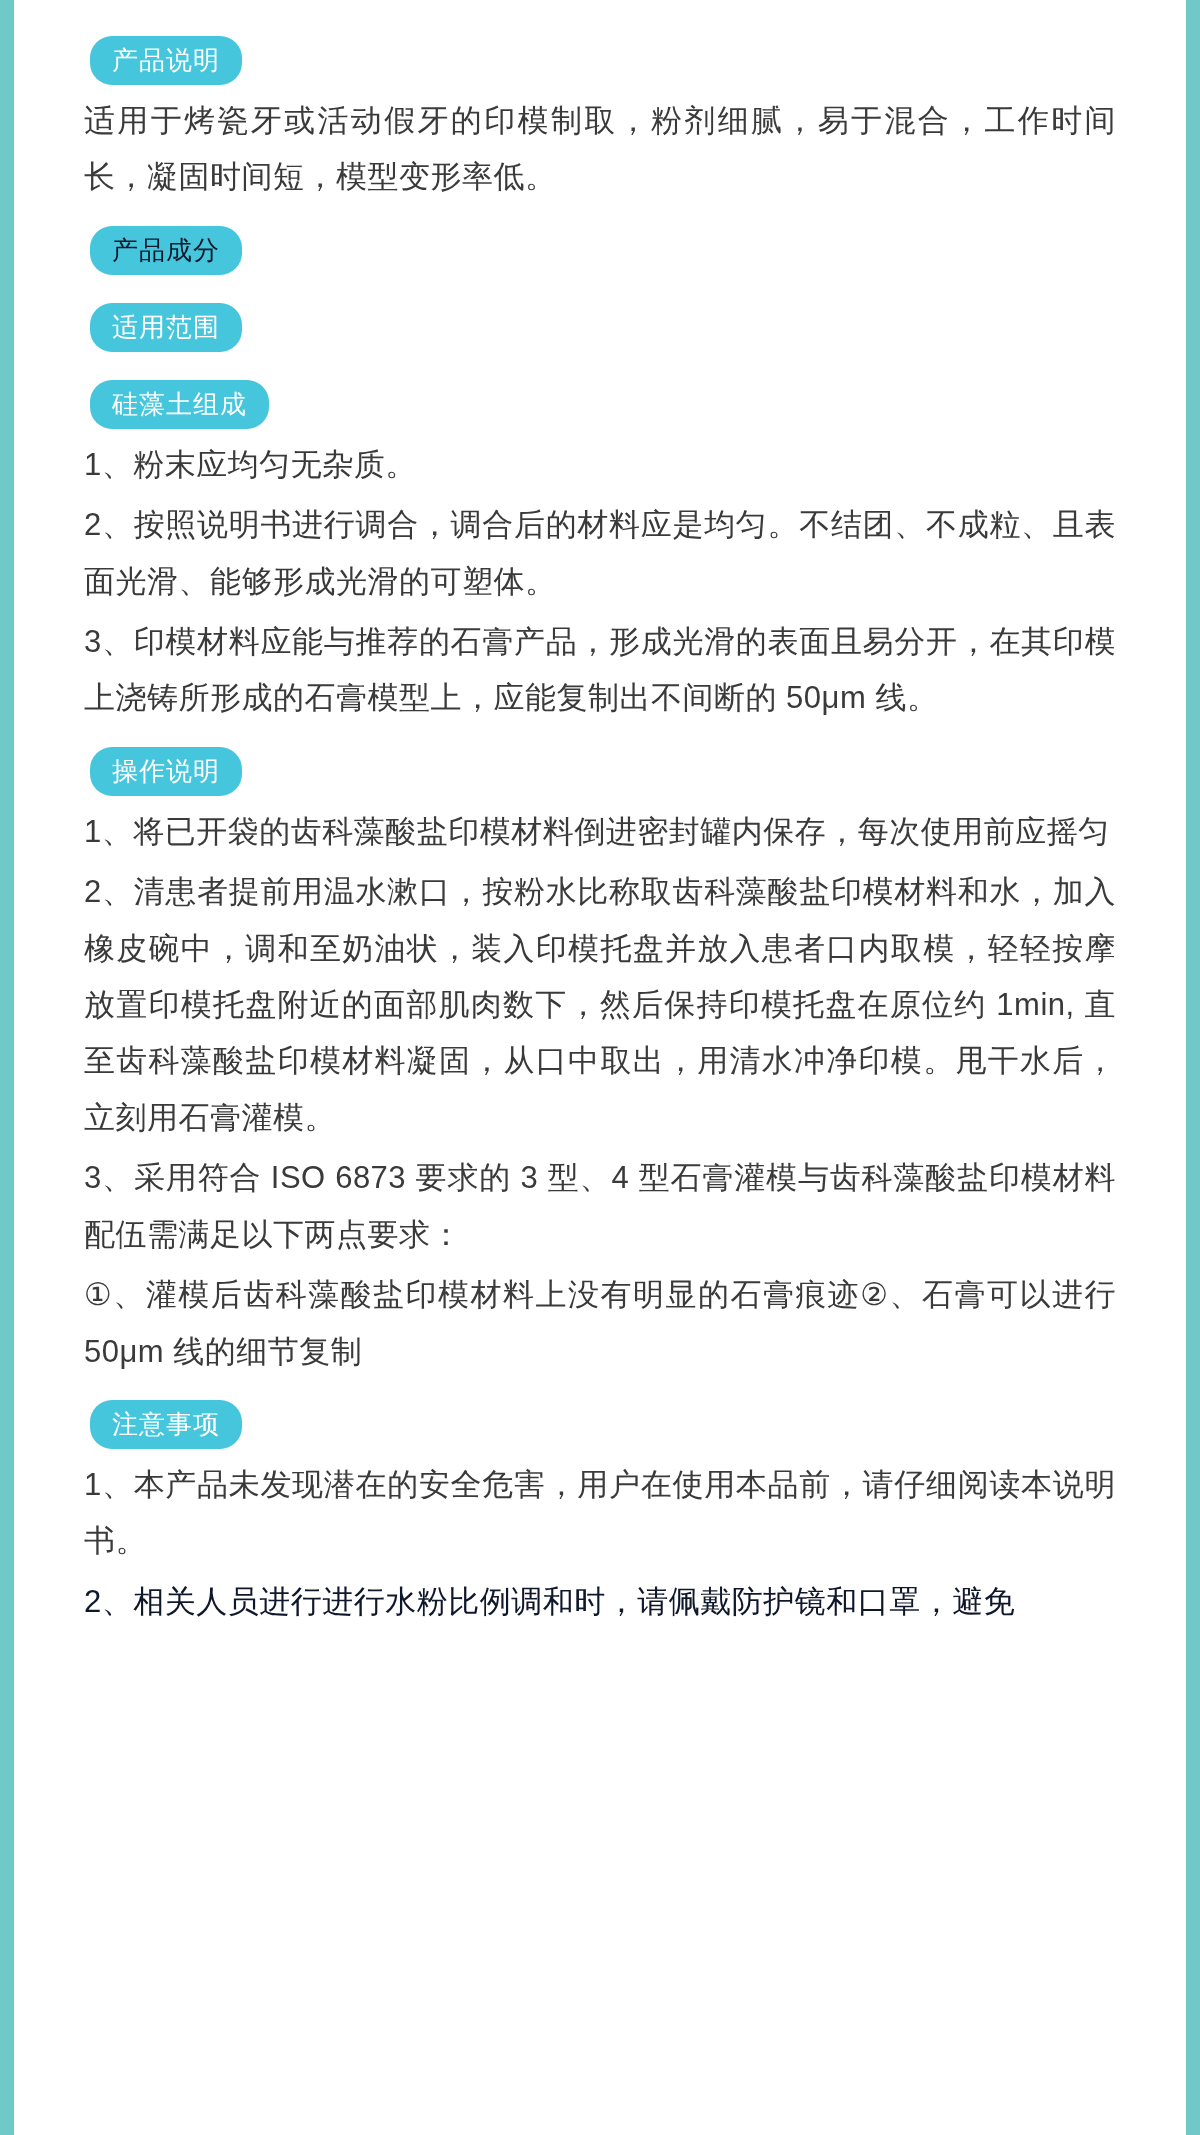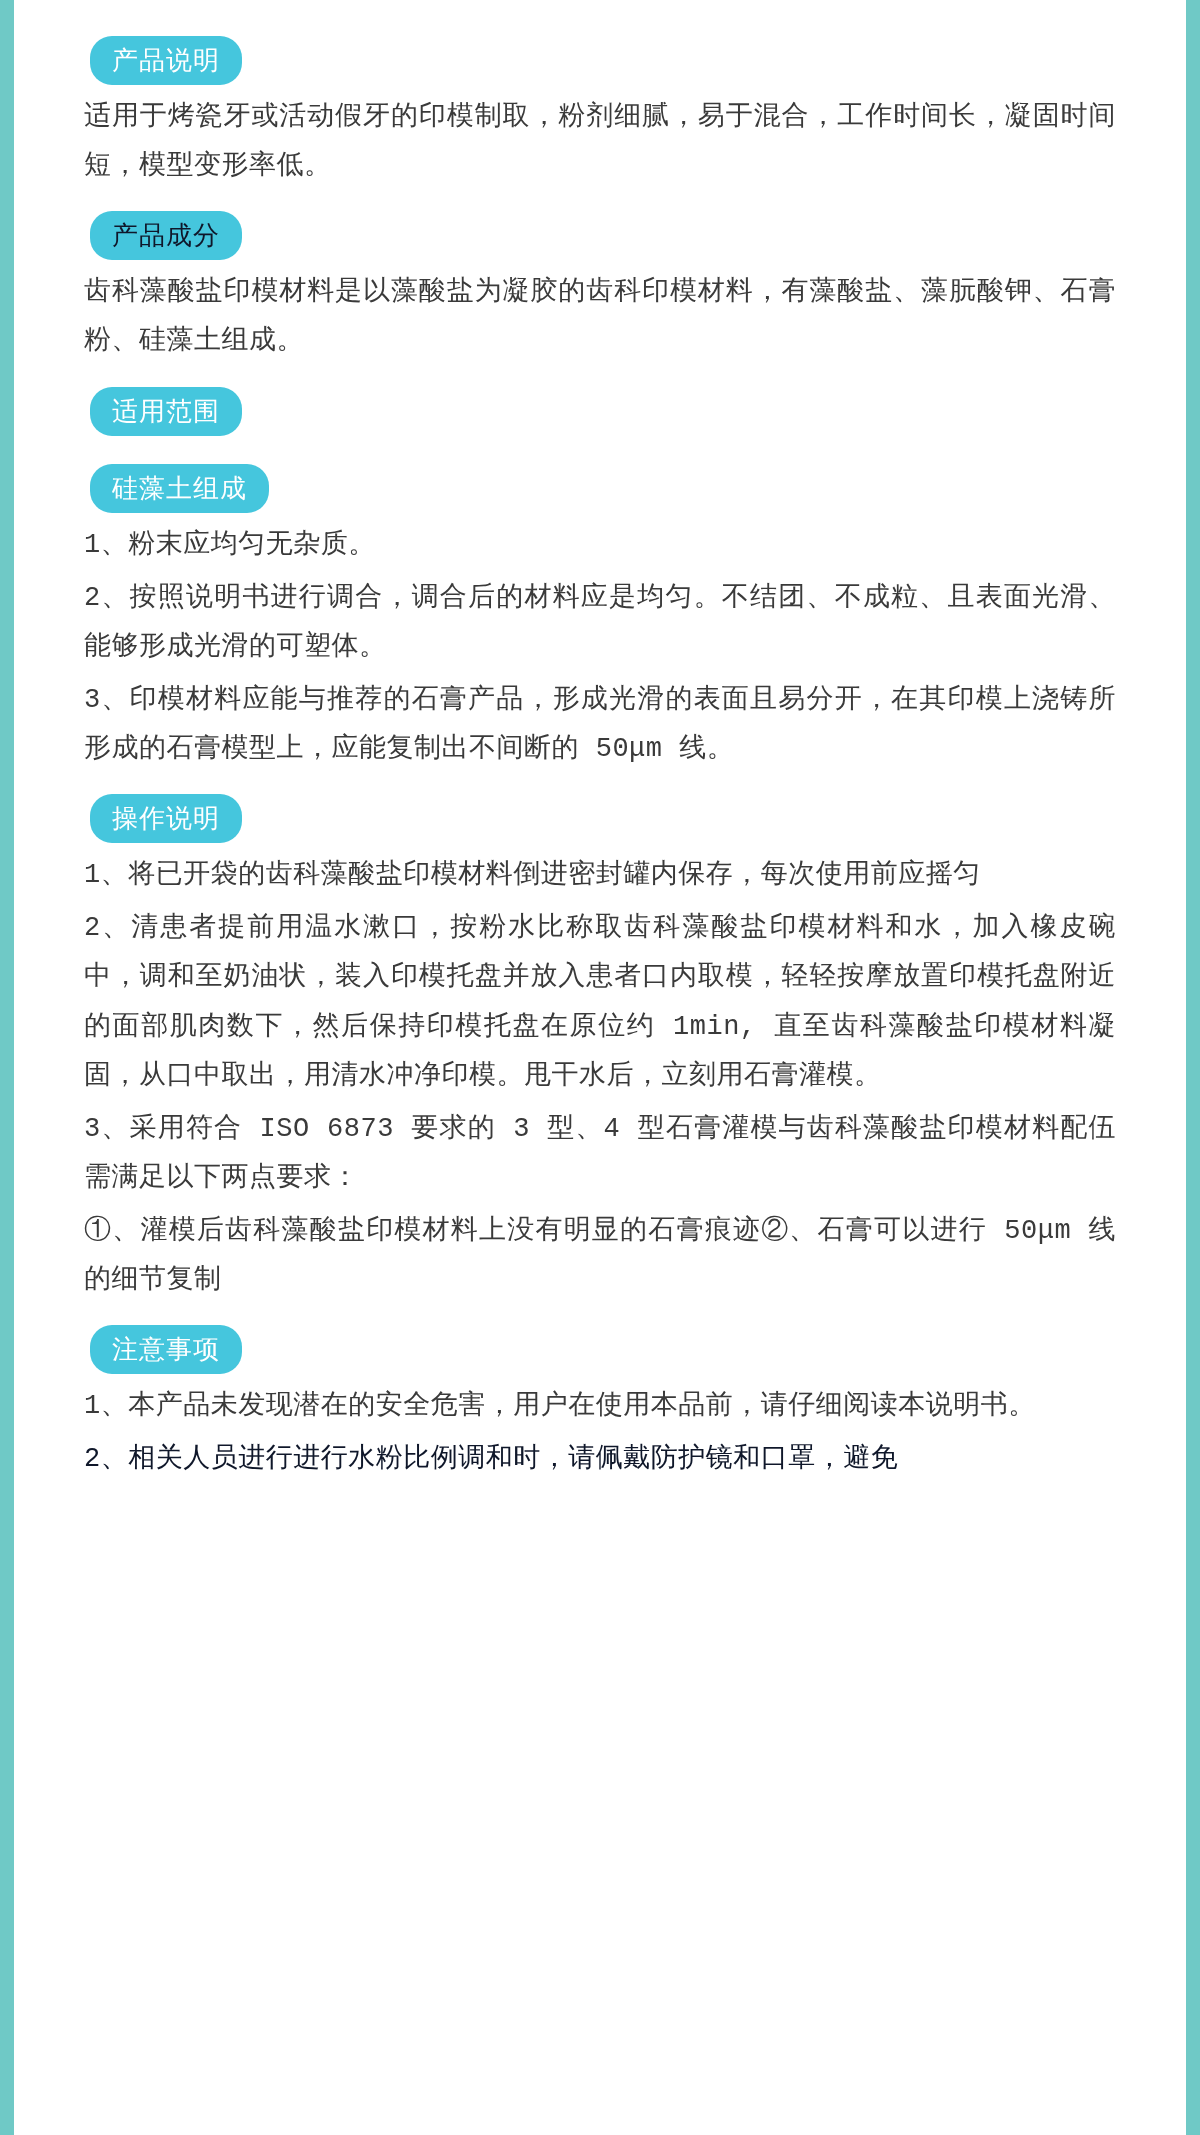--- a/index.html
+++ b/index.html
@@ -51,47 +51,45 @@
     font-size: 26px;
     line-height: 1;
     padding: 11px 22px 12px 22px;
     border-radius: 22px;
     letter-spacing: 1px;
     margin: 14px 0 8px 20px;
     white-space: nowrap;
   }
 
   .para {
-    font-size: 27px;
+    font-size: 31px;
     line-height: 1.82;
     color: #3a3a3a;
     margin: 0 0 4px 0;
     padding: 0 14px 0 14px;
     text-align: justify;
     letter-spacing: 0.5px;
-    font-family: Liberation Mono, monospace;
   }
 </style>
 </head>
 <body>
 
 <div class="page" style="background: rgb(255, 255, 255);">
   <div class="edge-bar left" style="background: rgb(111, 201, 198);"></div>
   <div class="edge-bar right" style="background: rgb(111, 201, 198);"></div>
 
   <div class="content">
 
     <div class="section">
       <div class="section-title" style="background: rgb(69, 198, 221); color: rgb(255, 255, 255);">产品说明</div>
       <p class="para" style="color: rgb(58, 58, 58);">适用于烤瓷牙或活动假牙的印模制取，粉剂细腻，易于混合，工作时间长，凝固时间短，模型变形率低。</p>
     </div>
 
     <div class="section">
       <div class="section-title" style="background: rgb(69, 198, 221); color: #0f172a;">产品成分</div>
-      <p class="para" style="color: rgb(58, 58, 58);">齿科藻酸盐印模材料是以藻酸盐为凝胶的齿科印模材料，有藻酸盐、藻朊酸钾、石膏粉、硅藻土组成。</p>
     </div>
 
     <div class="section">
       <div class="section-title" style="background: rgb(69, 198, 221); color: rgb(255, 255, 255);">适用范围</div>
     </div>
 
     <div class="section">
       <div class="section-title" style="background: rgb(69, 198, 221); color: rgb(255, 255, 255);">硅藻土组成</div>
       <p class="para" style="color: rgb(58, 58, 58);">1、粉末应均匀无杂质。</p>
       <p class="para" style="color: rgb(58, 58, 58);">2、按照说明书进行调合，调合后的材料应是均匀。不结团、不成粒、且表面光滑、能够形成光滑的可塑体。</p>

